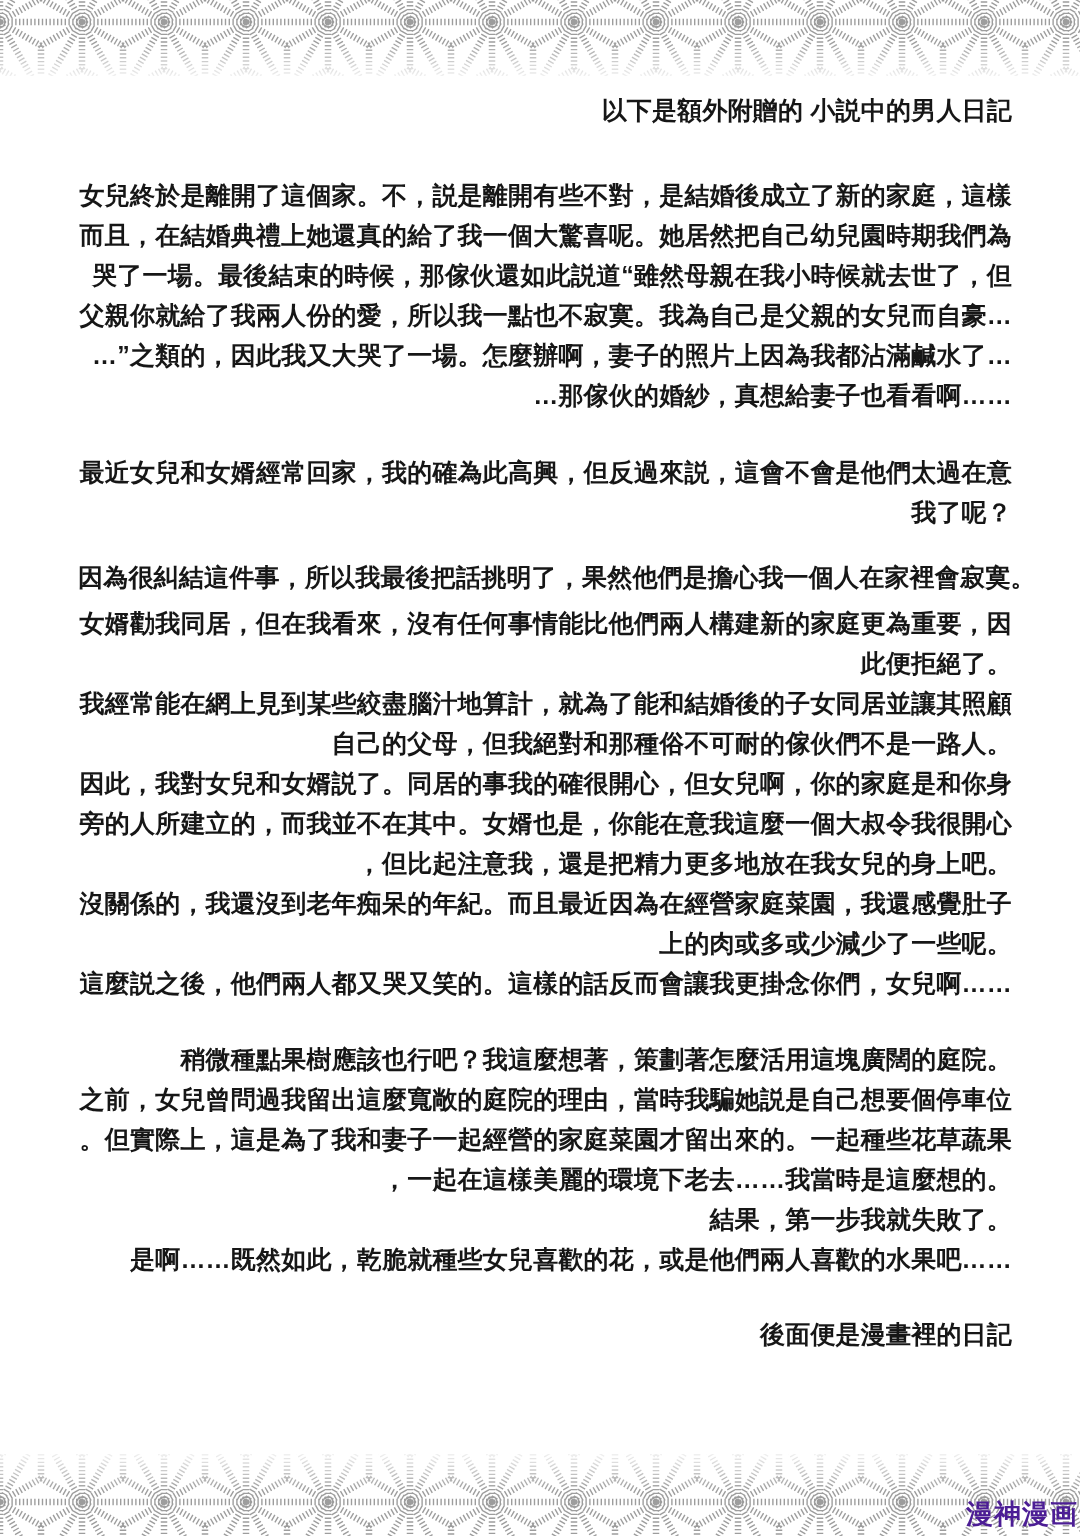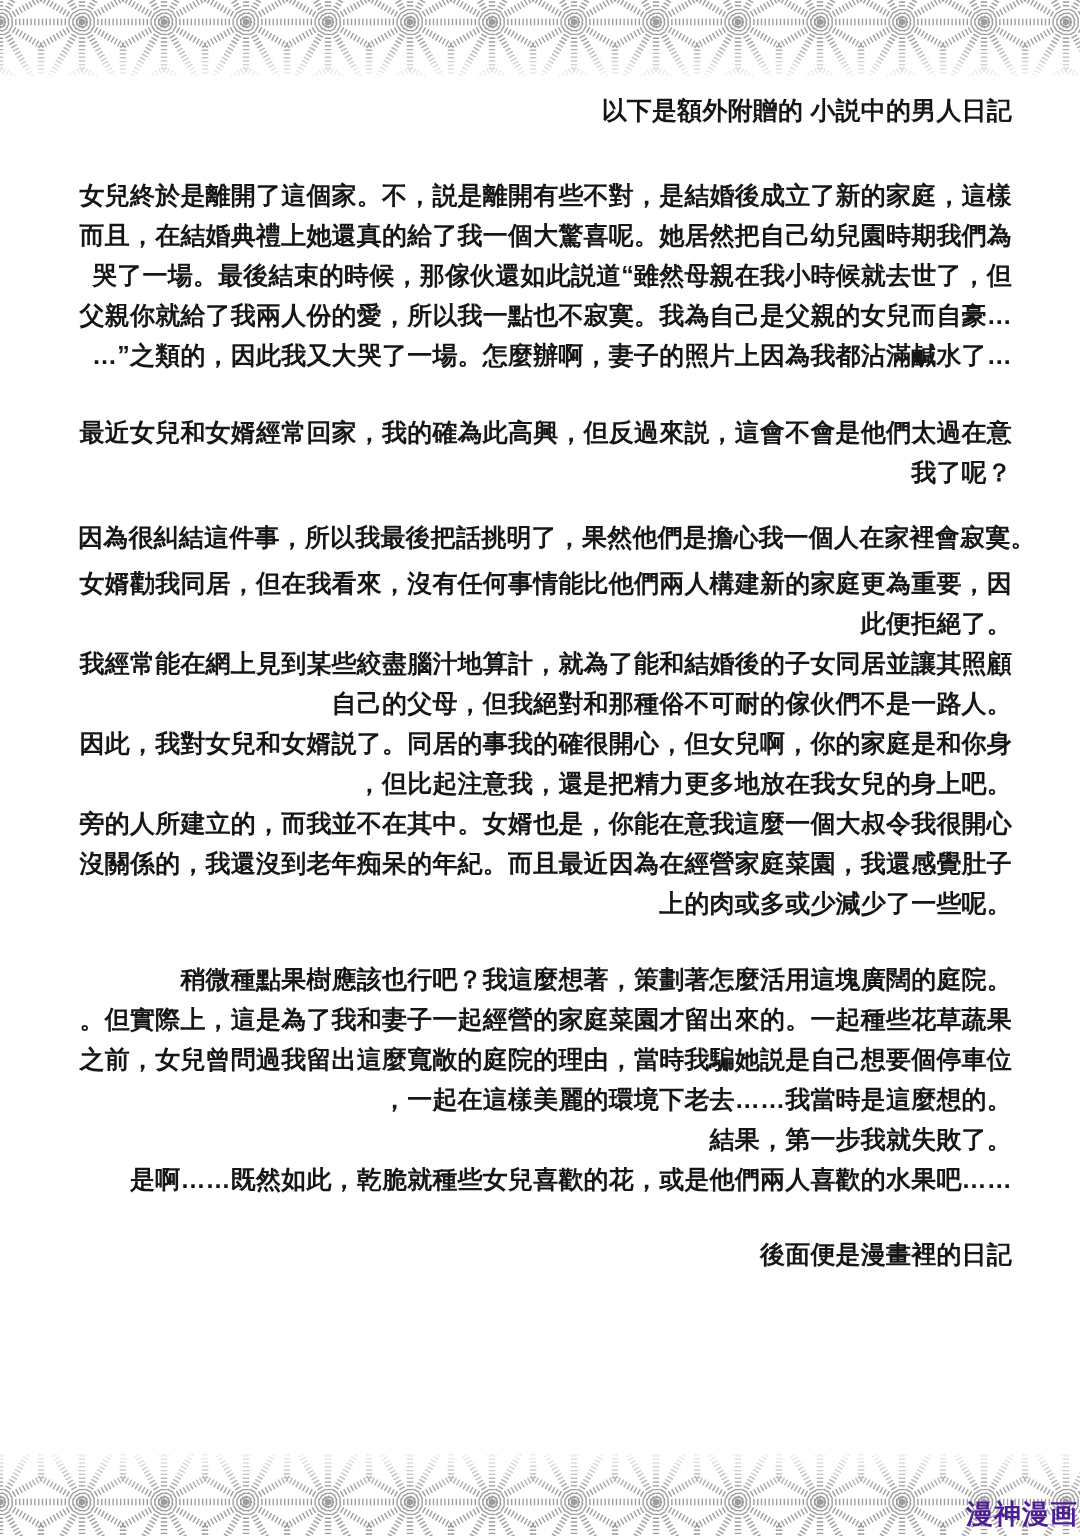--- a/index.html
+++ b/index.html
@@ -45,43 +45,45 @@
 
 <div class="content" style="color: rgb(22, 22, 22);">
   <div class="title">以下是額外附贈的 小説中的男人日記</div>
   <div id="paragraphs">
       <div class="para">
         <div class="line">女兒終於是離開了這個家。不，説是離開有些不對，是結婚後成立了新的家庭，這樣</div>
         <div class="line">而且，在結婚典禮上她還真的給了我一個大驚喜呢。她居然把自己幼兒園時期我們為</div>
         <div class="line">哭了一場。最後結束的時候，那傢伙還如此説道“雖然母親在我小時候就去世了，但</div>
         <div class="line">父親你就給了我兩人份的愛，所以我一點也不寂寞。我為自己是父親的女兒而自豪…</div>
         <div class="line">…”之類的，因此我又大哭了一場。怎麼辦啊，妻子的照片上因為我都沾滿鹹水了…</div>
+        <div class="line">…那傢伙的婚紗，真想給妻子也看看啊……</div>
       </div>
       <div class="para">
         <div class="line">最近女兒和女婿經常回家，我的確為此高興，但反過來説，這會不會是他們太過在意</div>
         <div class="line">我了呢？</div>
       </div>
       <div class="para">
         <div class="line">因為很糾結這件事，所以我最後把話挑明了，果然他們是擔心我一個人在家裡會寂寞。</div>
       </div>
       <div class="para">
         <div class="line">女婿勸我同居，但在我看來，沒有任何事情能比他們兩人構建新的家庭更為重要，因</div>
         <div class="line">此便拒絕了。</div>
         <div class="line">我經常能在網上見到某些絞盡腦汁地算計，就為了能和結婚後的子女同居並讓其照顧</div>
         <div class="line">自己的父母，但我絕對和那種俗不可耐的傢伙們不是一路人。</div>
         <div class="line">因此，我對女兒和女婿説了。同居的事我的確很開心，但女兒啊，你的家庭是和你身</div>
+        <div class="line">旁的人所建立的，而我並不在其中。女婿也是，你能在意我這麼一個大叔令我很開心</div>
         <div class="line">，但比起注意我，還是把精力更多地放在我女兒的身上吧。</div>
-        <div class="line">旁的人所建立的，而我並不在其中。女婿也是，你能在意我這麼一個大叔令我很開心</div>
         <div class="line">沒關係的，我還沒到老年痴呆的年紀。而且最近因為在經營家庭菜園，我還感覺肚子</div>
         <div class="line">上的肉或多或少減少了一些呢。</div>
+        <div class="line">這麼説之後，他們兩人都又哭又笑的。這樣的話反而會讓我更掛念你們，女兒啊……</div>
       </div>
       <div class="para">
         <div class="line">稍微種點果樹應該也行吧？我這麼想著，策劃著怎麼活用這塊廣闊的庭院。</div>
+        <div class="line">之前，女兒曾問過我留出這麼寬敞的庭院的理由，當時我騙她説是自己想要個停車位</div>
         <div class="line">。但實際上，這是為了我和妻子一起經營的家庭菜園才留出來的。一起種些花草蔬果</div>
-        <div class="line">之前，女兒曾問過我留出這麼寬敞的庭院的理由，當時我騙她説是自己想要個停車位</div>
         <div class="line">，一起在這樣美麗的環境下老去……我當時是這麼想的。</div>
         <div class="line">結果，第一步我就失敗了。</div>
         <div class="line">是啊……既然如此，乾脆就種些女兒喜歡的花，或是他們兩人喜歡的水果吧……</div>
       </div>
       <div class="para">
         <div class="line">後面便是漫畫裡的日記</div>
       </div>
     </div>
 </div>
 

